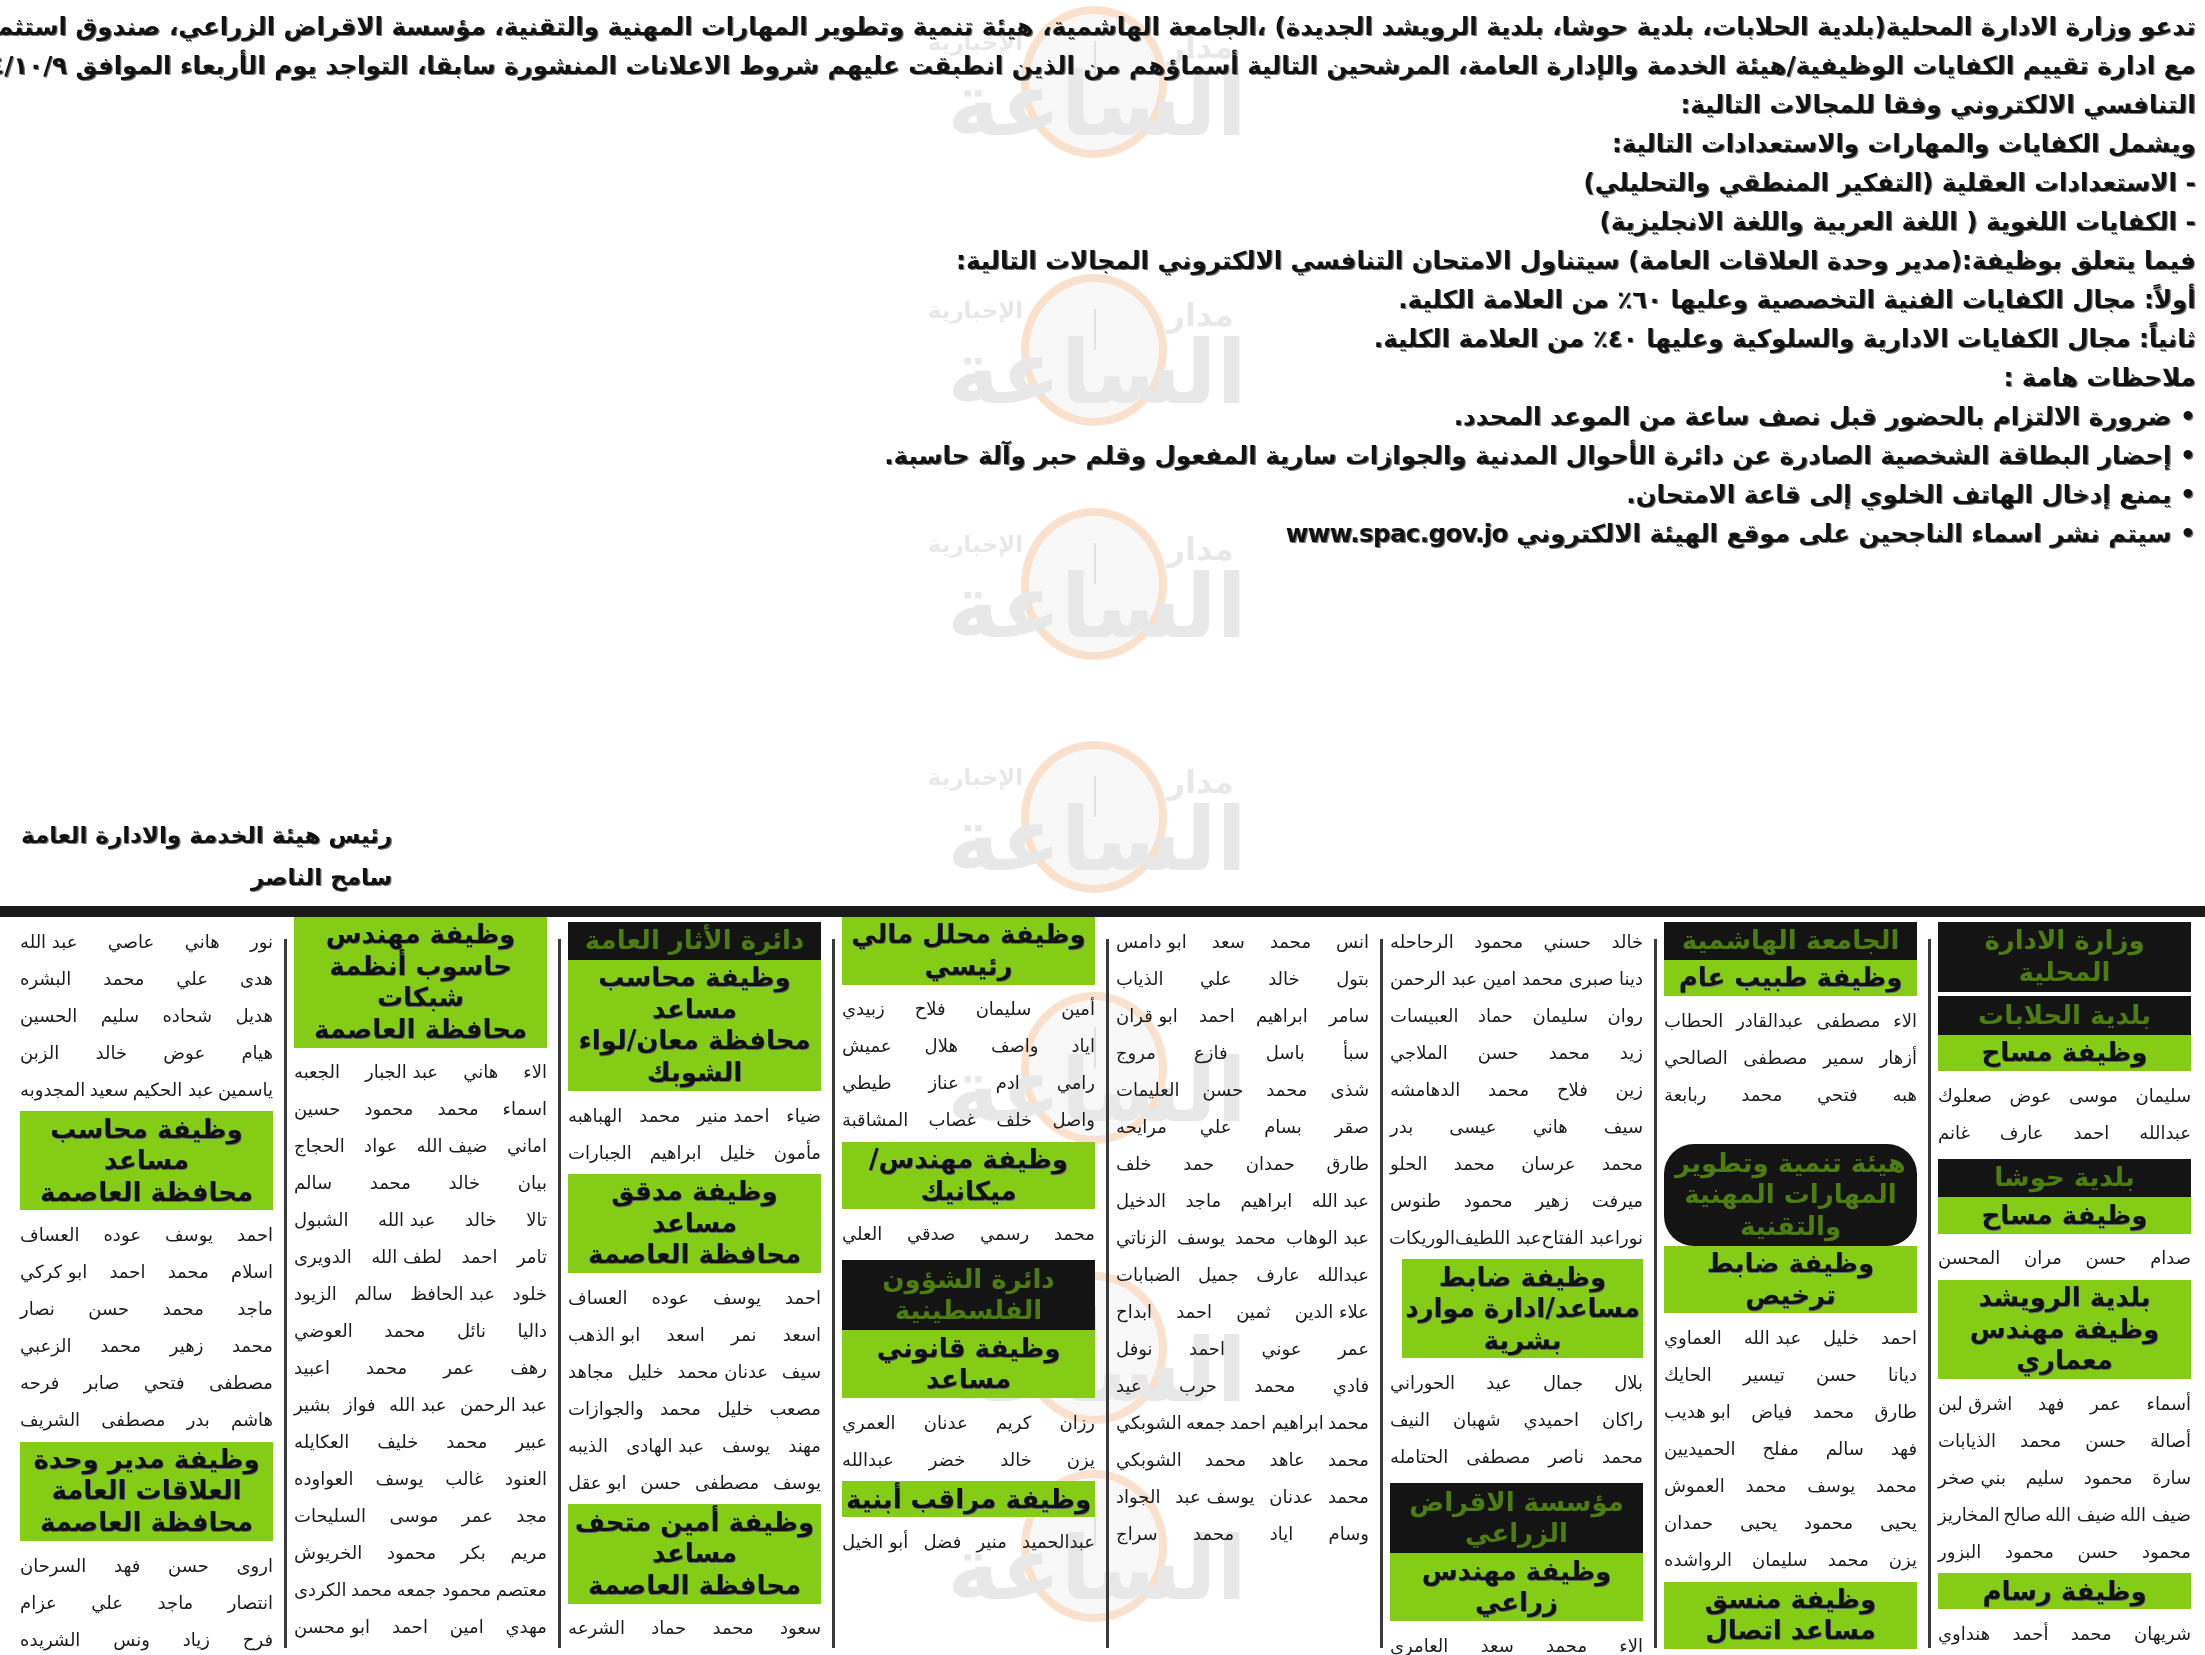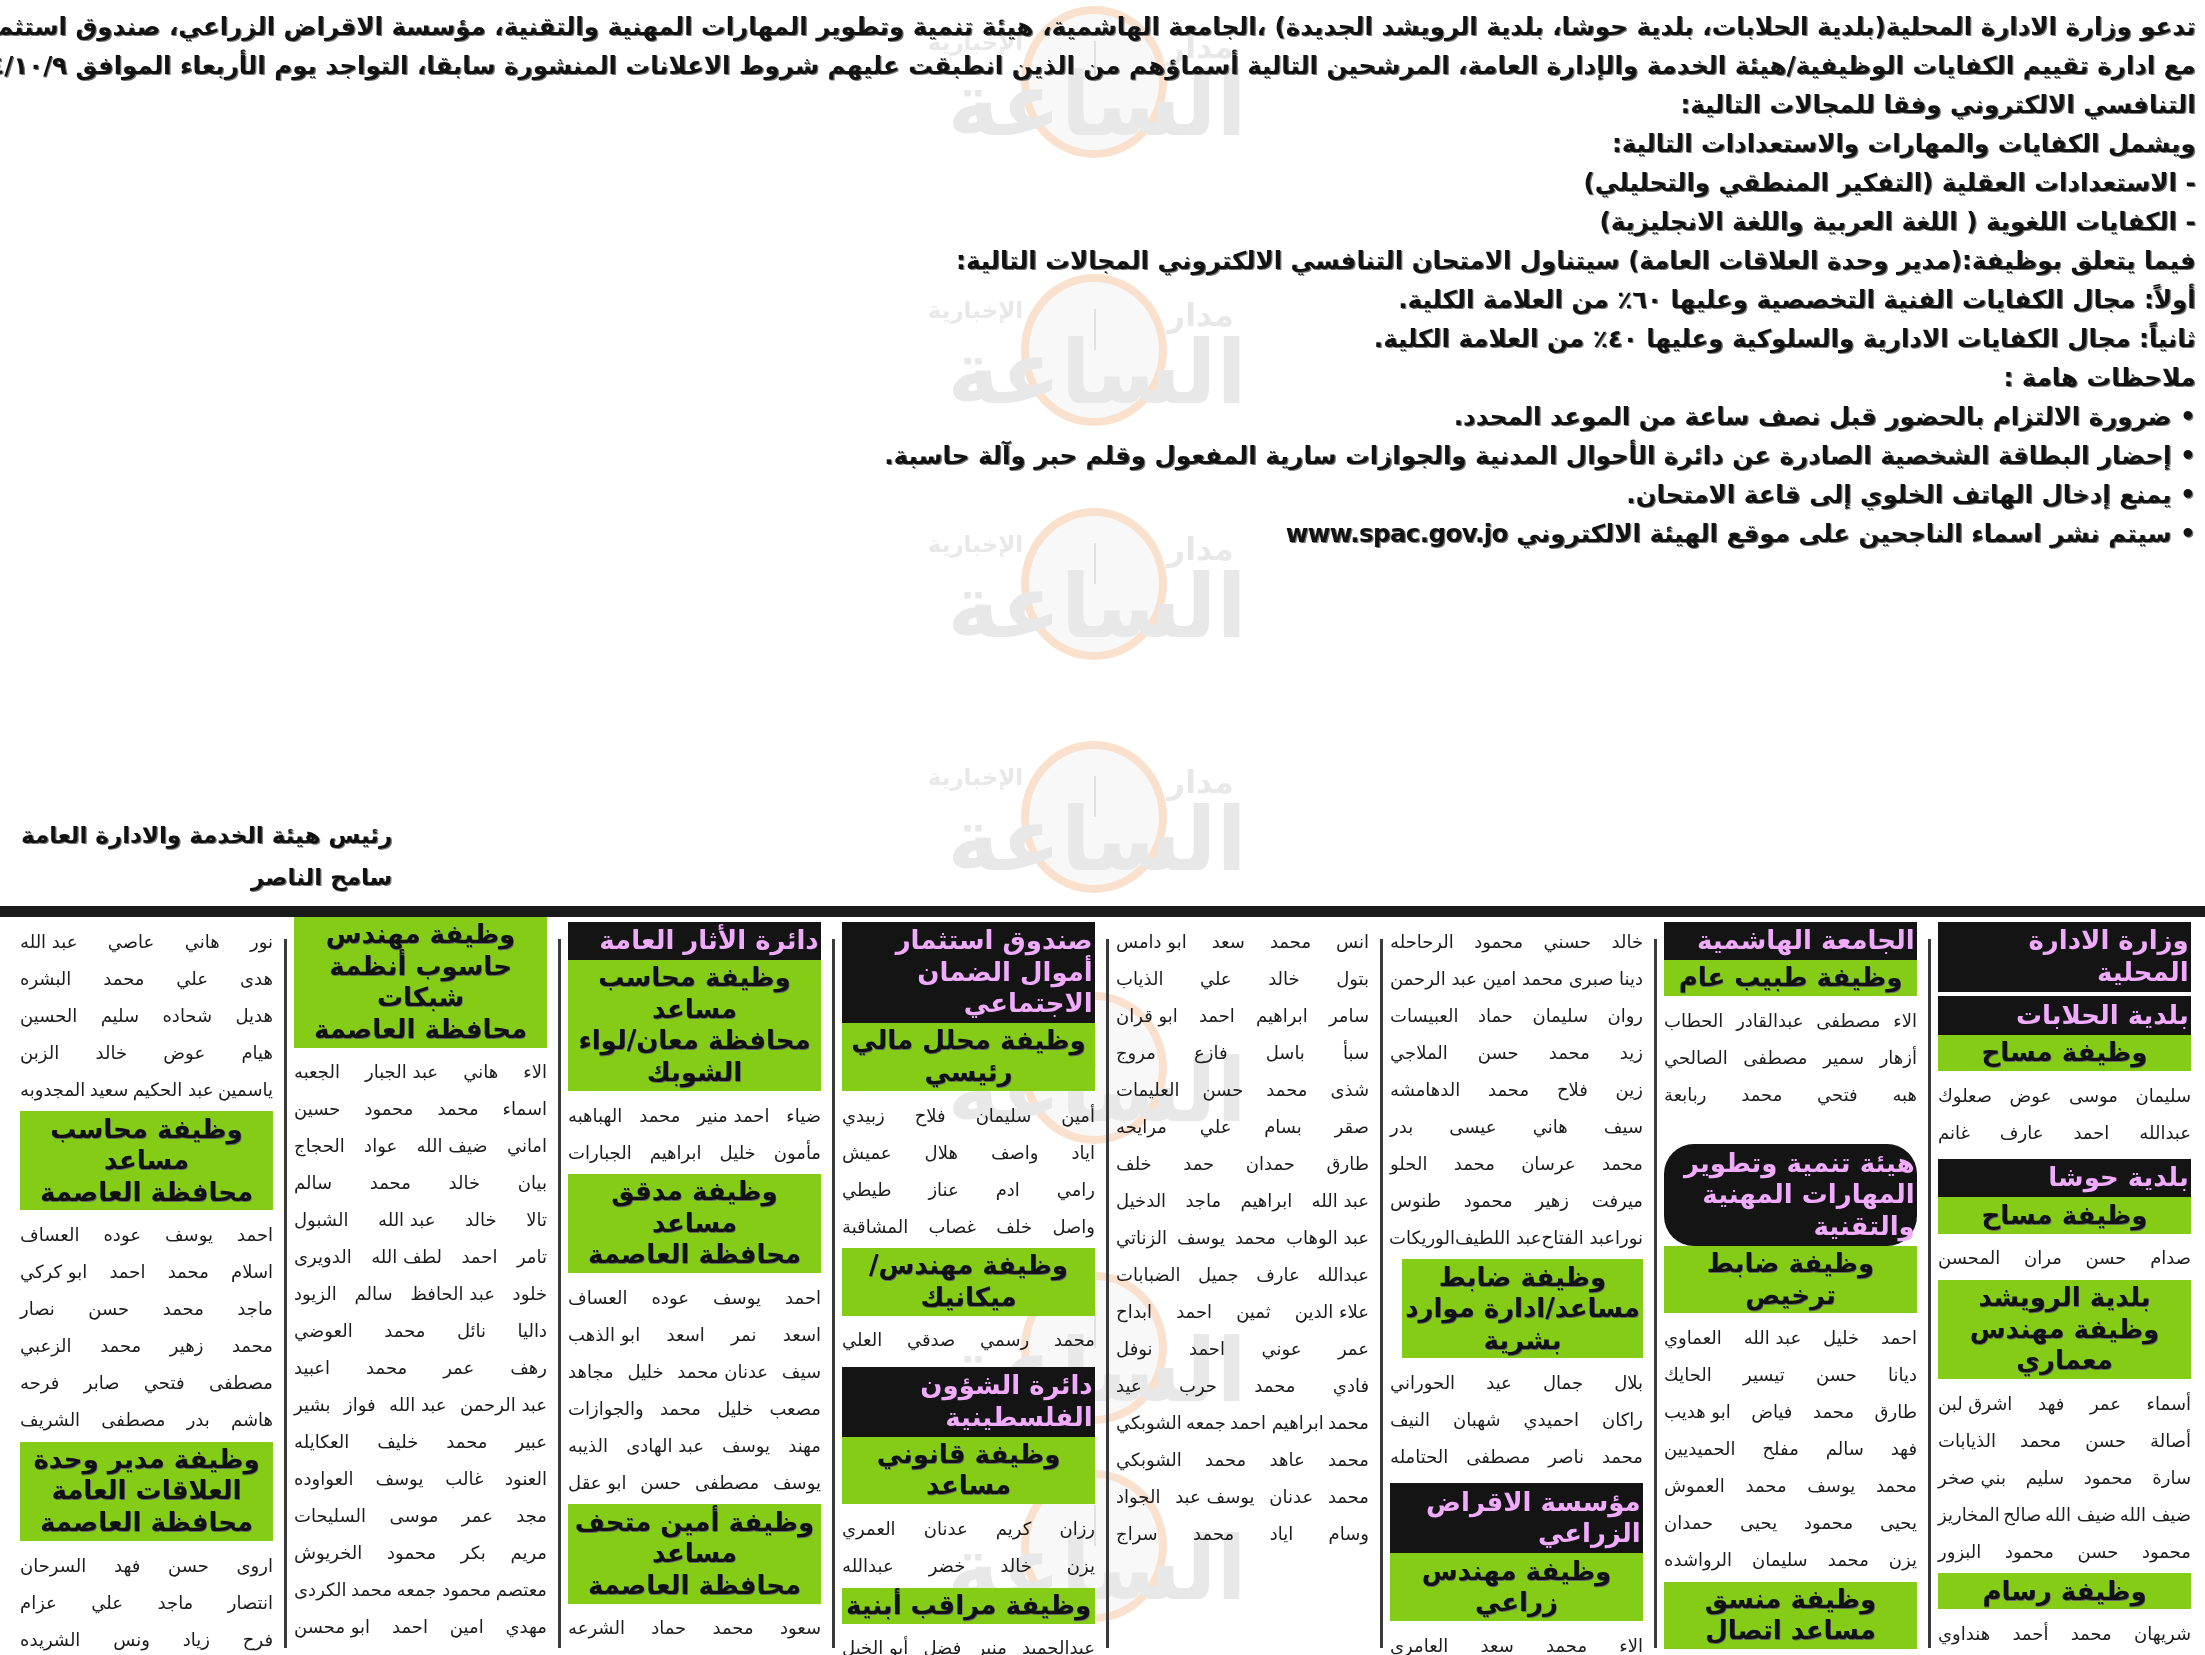--- a/index.html
+++ b/index.html
@@ -25,21 +25,21 @@
   .signature { position: absolute; left: 21px; top: 814px; direction: rtl; text-align: right; }
   .signature div { font-weight: bold; font-size: 23px; line-height: 42px; text-shadow: 1.2px 1.2px 0 #777; }
 
   
   .rule { position: absolute; left: 0; right: 0; top: 906px; height: 10.5px; background: #1a1a1a; }
   .columns { position: absolute; top: 917px; left: 4.7px; right: 4.7px; height: 736px; display: flex; flex-direction: row; direction: rtl; }
   .col { width: 274px; padding: 0 9.3px 0 11.7px; position: relative; }
   .col::after { content: ""; position: absolute; left: 1.2px; top: 22px; bottom: 4.7px; width: 3.5px; background: #3a3a3a; }
   .col:last-child::after { display: none; }
 
-  .hdr-black { background: #141414; color: #f0abfc; text-align: right; font-weight: bold; font-size: 26px; line-height: 31.5px;
+  .hdr-black { background: #141414; color: #4d7c0f; text-align: center; font-weight: bold; font-size: 26px; line-height: 31.5px;
                padding: 3.5px 2.3px; margin-top: 4.7px; }
   .hdr-gray { background: #84cc16; color: #111; text-align: center; font-weight: bold; font-size: 26px; line-height: 31.5px;
               padding: 2.3px 2.3px; text-shadow: 0.6px 0.6px 0 #666; }
   .names { padding: 5.8px 0 3.5px; }
   .name { font-family: "DejaVu Sans", sans-serif; font-size: 18px; line-height: 37px; display: flex; justify-content: space-between;
           white-space: nowrap; color: #1c1c1c; }
   .name span { display: inline-block; }
   .spacer { height: 23px; }
 </style>
 </head>
@@ -441,21 +441,20 @@
         </div>
         <div class="name">
           <span>وسام</span>
           <span>اياد</span>
           <span>محمد</span>
           <span>سراج</span>
         </div>
       </div>
     </div>
     <div class="col">
-      <div class="hdr-black" style="white-space: pre-line;">صندوق استثمار أموال الضمان الاجتماعي</div>
       <div class="hdr-gray" style="white-space: pre-line;">وظيفة محلل مالي رئيسي</div>
       <div class="names">
         <div class="name">
           <span>أمين</span>
           <span>سليمان</span>
           <span>فلاح</span>
           <span>زبيدي</span>
         </div>
         <div class="name">
           <span>اياد</span>

